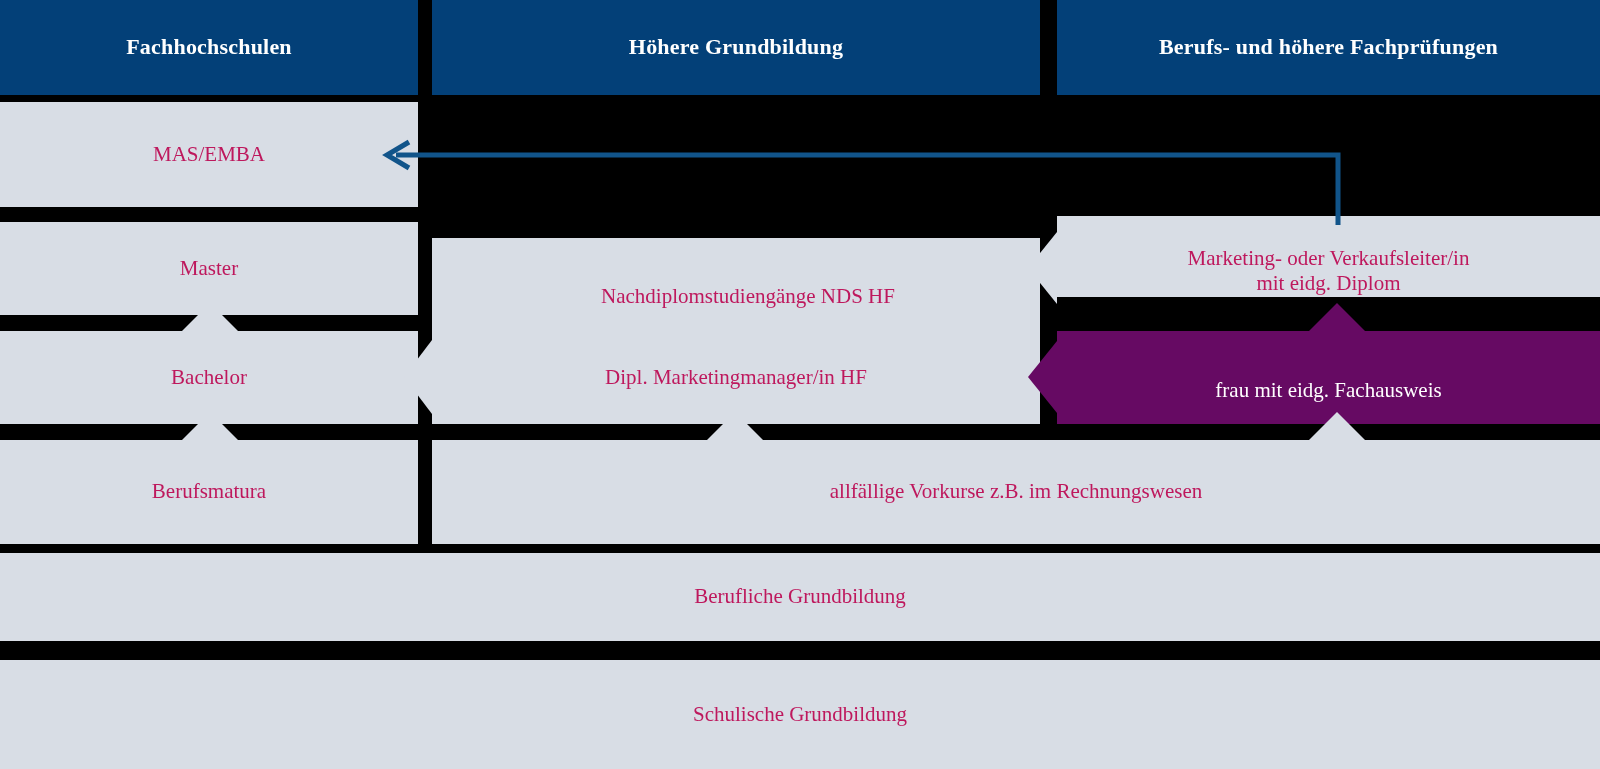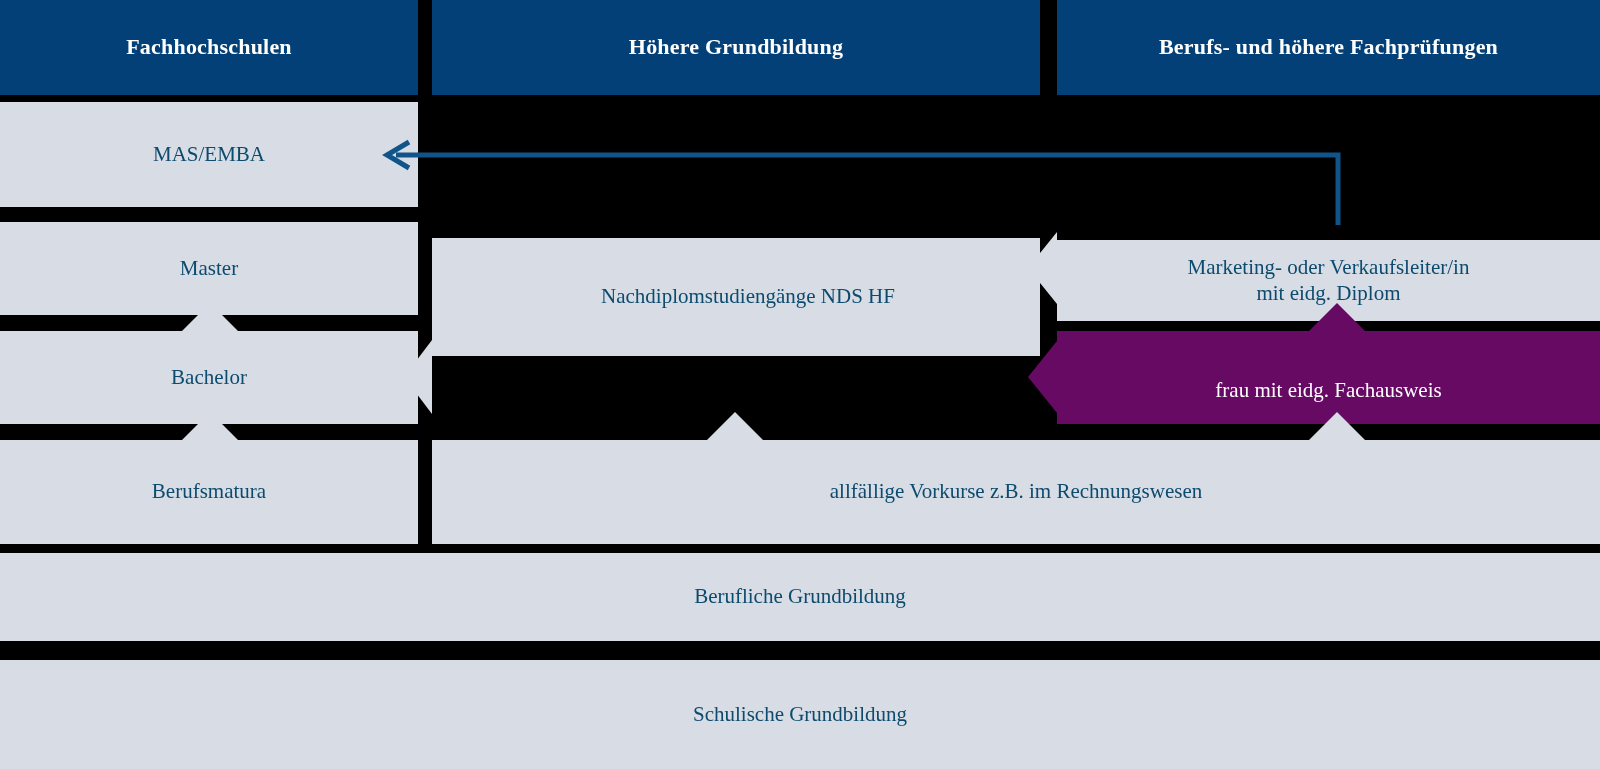--- a/index.html
+++ b/index.html
@@ -29,21 +29,21 @@
   }
   .hdr {
     background: #034078;
     color: #ffffff;
     font-size: 22px;
     font-weight: bold;
     letter-spacing: 0.2px;
   }
   .cell {
     background: #d8dde5;
-    color: #0c4a6e;
+    color: #be185d;
     font-size: 21px;
   }
   .cell.purple {
     background: #660a63;
     color: #ffffff;
   }
   .cell .txt {
     padding: 0 14px;
   }
   svg.overlay {
@@ -77,31 +77,34 @@
   </div>
 
   <div class="box cell" style="left:0px; top:222px; width:418px; height:93px;">
     <span class="txt">Master</span>
   </div>
 
   <div class="box cell" style="left:432px; top:238px; width:608px; height:118px;padding-left:24px;">
     <span class="txt">Nachdiplomstudiengänge NDS HF</span>
   </div>
 
-  <div class="box cell" style="left:1057px; top:240px; width:543px; height:81px;">
+  <div class="box cell" style="left:1057px; top:216px; width:543px; height:81px;align-items:flex-end;">
     <span class="txt">
       <span>Marketing- oder Verkaufsleiter/in</span><br>
       <span>mit eidg. Diplom</span>
     </span>
   </div>
 
   <div class="box cell" style="left:0px; top:331px; width:418px; height:93px;">
     <span class="txt">Bachelor</span>
   </div>
 
+  <div class="box cell" style="left:432px; top:331px; width:608px; height:93px;">
+    <span class="txt">Dipl. Marketingmanager/in HF</span>
+  </div>
 
   <div class="box cell purple" style="left:1057px; top:331px; width:543px; height:93px;">
     <span class="txt">
       <br>
       <span>frau mit eidg. Fachausweis</span>
     </span>
   </div>
 
   <div class="box cell" style="left:0px; top:440px; width:418px; height:104px;">
     <span class="txt">Berufsmatura</span>

